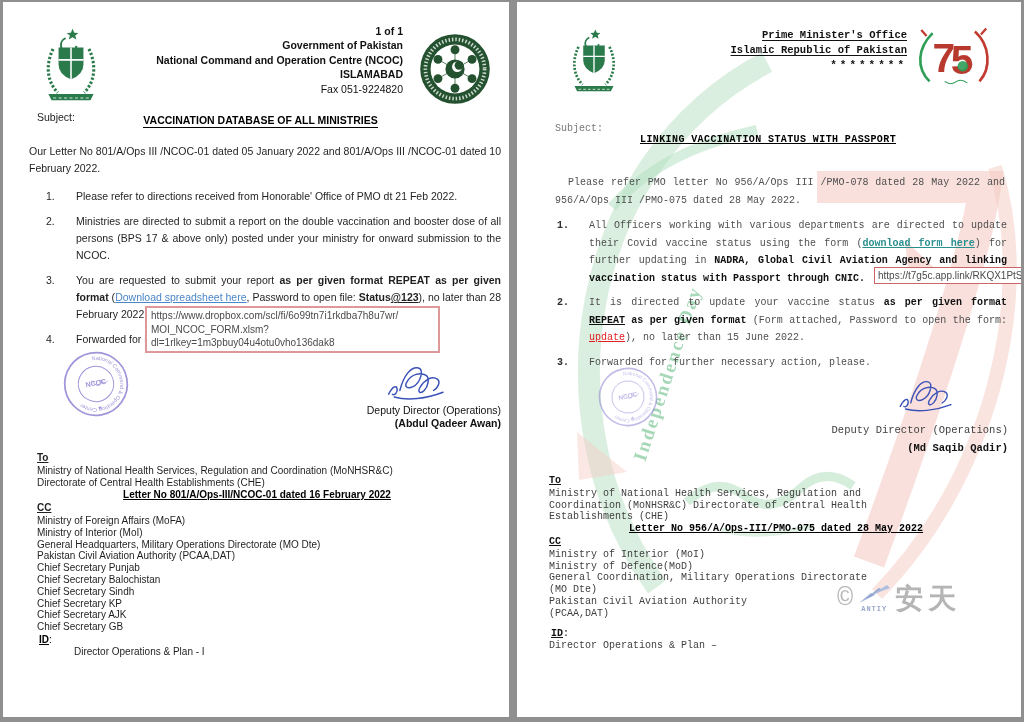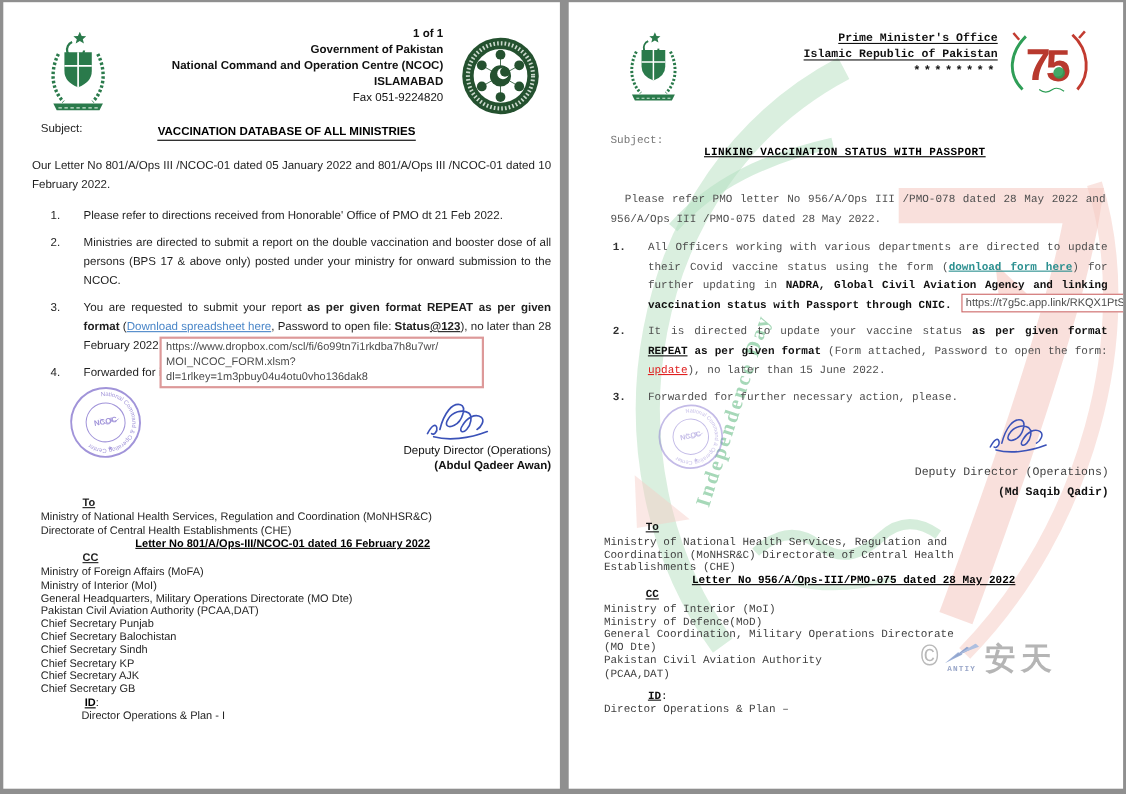--- a/index.html
+++ b/index.html
@@ -20,21 +20,21 @@
   .item .num{position:absolute;left:17px;top:0;}
   .seg{white-space:pre-wrap;}
   .seg.b{font-weight:bold;}
   .seg.bu{font-weight:bold;text-decoration:underline;}
   .seg.lb{color:#4a86c8;text-decoration:underline;}
   .seg.lt{color:#2a8f8f;font-weight:bold;text-decoration:underline;}
   .seg.lr{color:#e01f1f;font-weight:normal;text-decoration:underline;}
   .tooltip{background:#fff;color:#4a4a4a;font-family:"Liberation Sans",sans-serif;z-index:6;}
   #tipL{border:2px solid #d99; font-size:10px;line-height:13.5px;padding:1px 4px;width:283px;}
   #tipR{border:1.5px solid #c66;font-size:10px;line-height:13px;padding:1px 3px;width:158px;white-space:nowrap;}
-  .label-u{font-weight:bold;text-decoration:underline;margin-left:38px;}
+  .label-u{font-weight:bold;text-decoration:underline;}
   .letter-ref{font-weight:bold;text-decoration:underline;}
   .cc-list{line-height:11.8px;font-size:10px;color:#1f1f1f;}
   .sigblock{text-align:right;font-size:10.5px;line-height:13px;color:#111;}
   .sigblock .name{font-weight:bold;}
   
   .rp-text{color:#4f4f4f;font-size:10px;}
   .rp-head{width:270px;text-align:right;font-weight:bold;font-size:10.5px;line-height:15px;color:#111;}
   .rp-head .u{text-decoration:underline;text-underline-offset:2px;}
   .rp-head .stars{letter-spacing:3px;font-size:11px;}
   .rp-subj-label{color:#767676;font-size:10px;}

